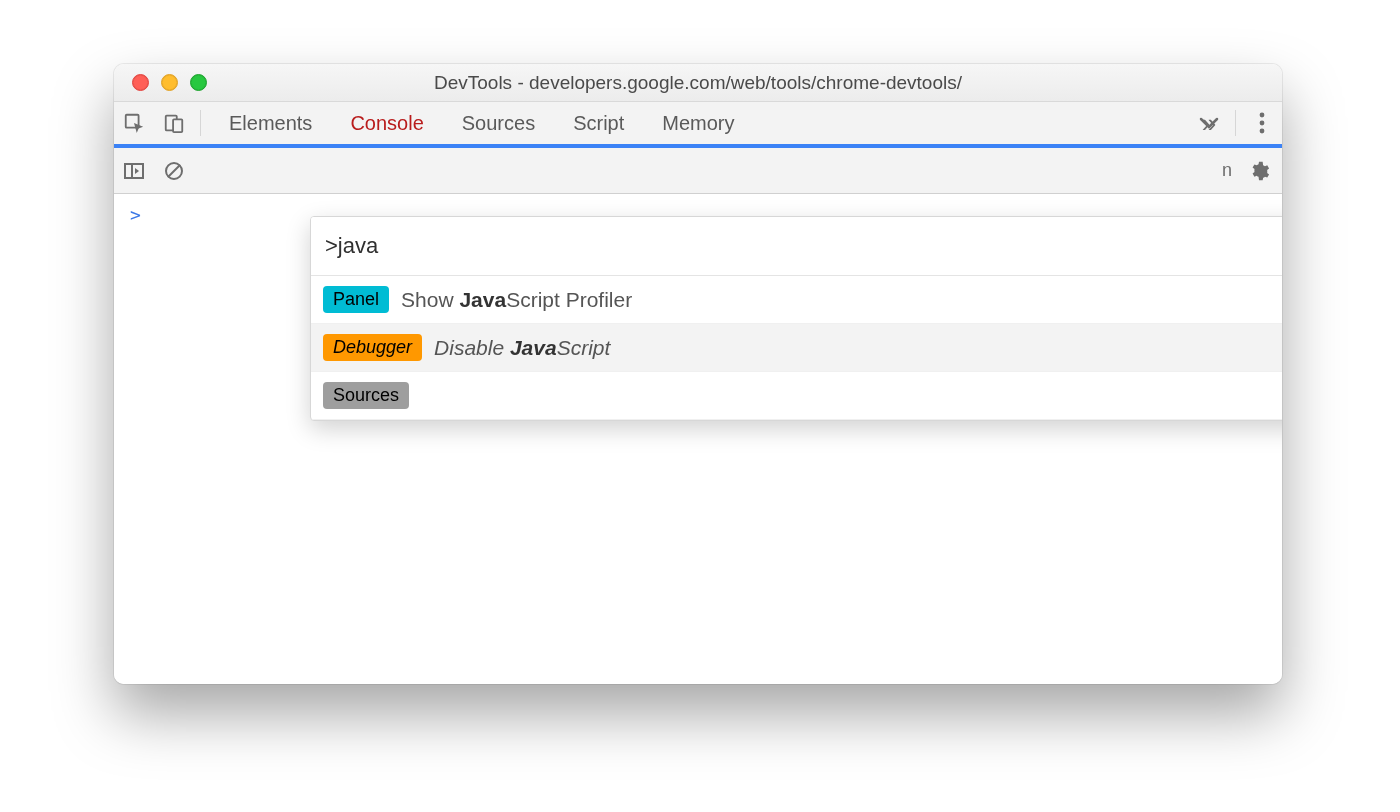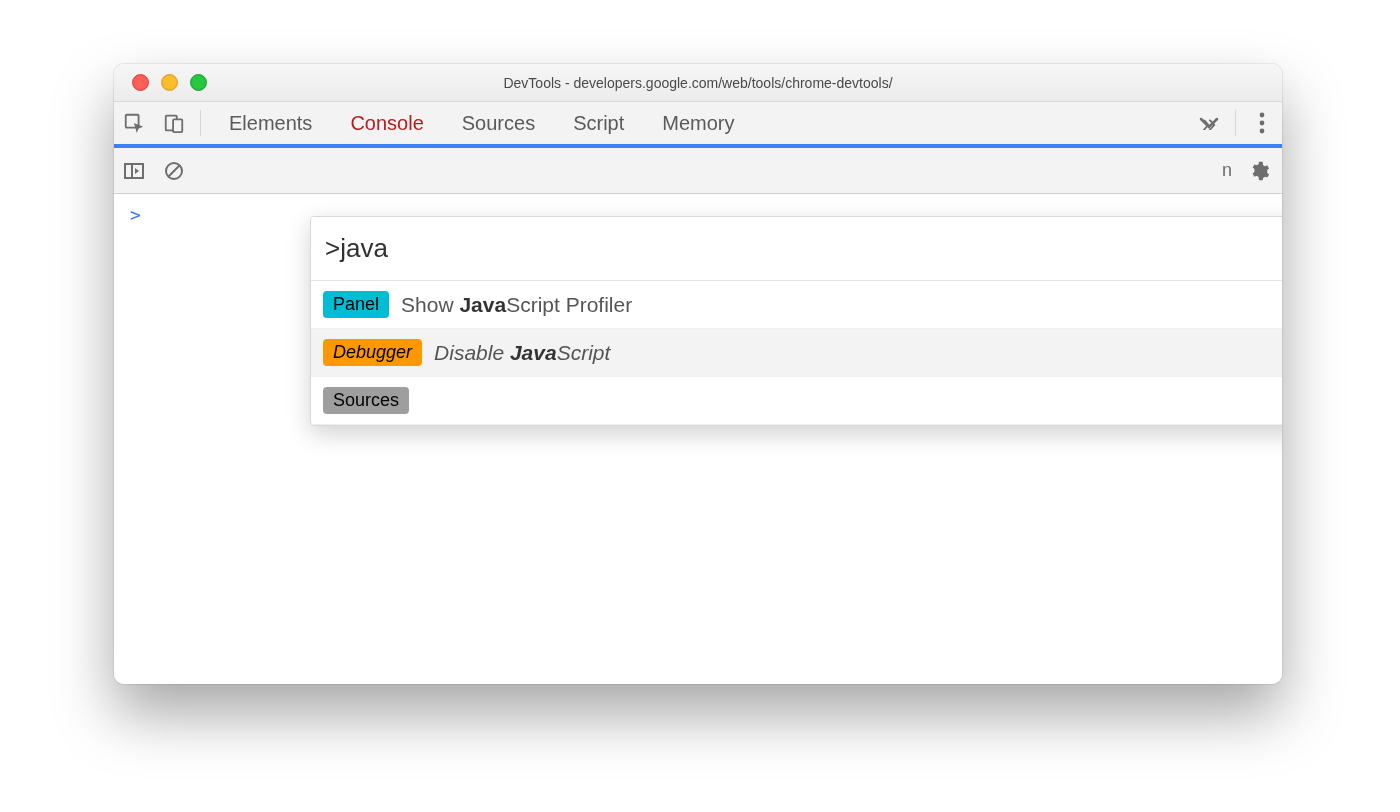--- a/index.html
+++ b/index.html
@@ -34,21 +34,21 @@
   }
   .traffic-lights { display: flex; gap: 12px; padding-left: 18px; }
   .dot { width: 17px; height: 17px; border-radius: 50%; box-shadow: inset 0 0 1px rgba(0,0,0,0.3); }
   .dot.red    { background: #ff5f57; border:1px solid #e24541;}
   .dot.yellow { background: #ffbd2e; border:1px solid #e1a228;}
   .dot.green  { background: #28c840; border:1px solid #1fa32f;}
   .title {
     position: absolute;
     left: 0; right: 0;
     text-align: center;
-    font-size: 14px;
+    font-size: 19px;
     color: #4a4a4a;
     font-weight: 400;
     pointer-events: none;
   }
   
   .tabbar {
     height: 46px;
     border-bottom: 4px solid #3b82f6;
     display: flex;
     align-items: stretch;
@@ -91,21 +91,21 @@
     border: 1px solid #d7d7d7;
     border-radius: 4px;
     box-shadow: 0 8px 24px rgba(0,0,0,0.18);
     z-index: 10;
     overflow: hidden;
   }
   .palette-input {
     width: 100%;
     border: none;
     outline: none;
-    font-size: 26px;
+    font-size: 22px;
     padding: 16px 14px;
     color: #303030;
     border-bottom: 1px solid #e4e4e4;
     font-family: inherit;
   }
   .palette-input::placeholder { color:#999; }
   .palette-list { }
   .palette-item {
     display: flex;
     align-items: center;

